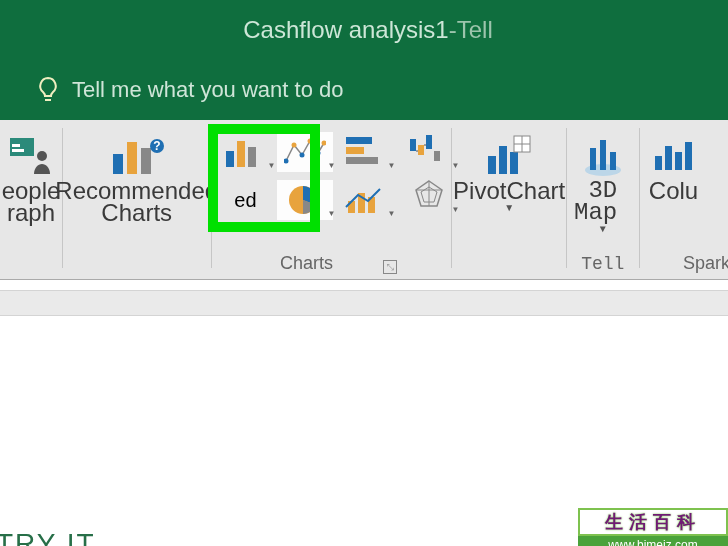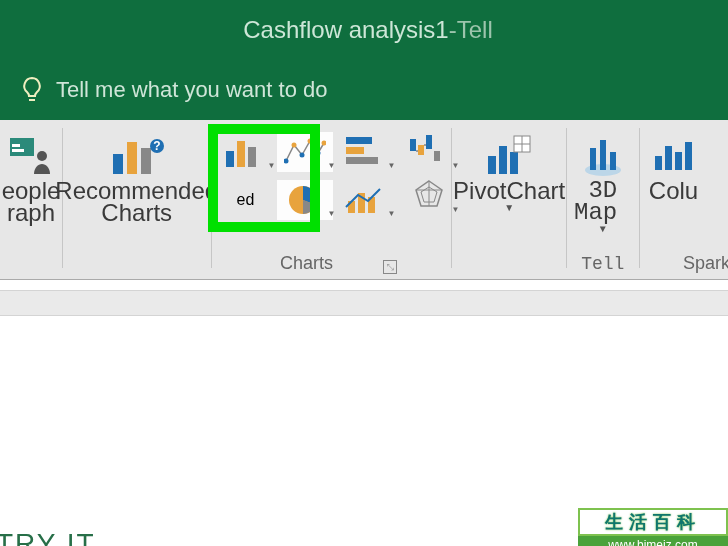--- a/index.html
+++ b/index.html
@@ -21,21 +21,21 @@
     font-size: 24px;
     font-weight: 300;
     padding-left: 8px;
   }
   .titlebar .muted { color: #9cc4ac; }
   .tellme {
     height: 60px;
     background: #0f6e3e;
     display: flex;
     align-items: center;
-    padding-left: 20px;
+    padding-left: 36px;
     color: #cfe5d8;
     font-size: 22px;
   }
   .tellme .bulb {
     color: #f0f0c0;
     margin-right: 12px;
     font-size: 26px;
   }
   .ribbon {
     height: 160px;
@@ -146,21 +146,21 @@
   }
   .watermark {
     position: absolute;
     right: 0;
     bottom: 0;
     width: 150px; height: 48px;
     background: #fff;
   }
   .watermark .top {
     height: 28px; background: #fff;
-    color: #0f766e;
+    color: #701a75;
     font-size: 18px; font-weight: bold;
     display:flex; align-items:center; justify-content:center;
     letter-spacing: 6px;
     text-shadow: 0 0 2px #6bbd3a;
     border: 2px solid #7ec24f;
   }
   .watermark .bot {
     height: 18px;
     background: #4aa23a;
     color: #fff; font-size: 12px;
@@ -253,21 +253,21 @@
       <div class="mini">
         <svg width="42" height="34" viewBox="0 0 42 34">
           <rect x="2" y="2" width="26" height="7" fill="#1f6fb3"></rect>
           <rect x="2" y="12" width="18" height="7" fill="#e8a33d"></rect>
           <rect x="2" y="22" width="32" height="7" fill="#888"></rect>
         </svg>
         <span class="dd">▼</span>
       </div>
 
       <div class="mini">
-        <span class="btn-label" style="font-size:16px;margin:0">ed</span>
+        <span class="btn-label" style="font-size:20px;margin:0">ed</span>
       </div>
 
       <div class="mini" style="background:#fdfdfd">
         <svg width="38" height="34" viewBox="0 0 38 34">
           <circle cx="17" cy="17" r="14" fill="#e8a33d"></circle>
           <path d="M17 17 L17 3 A14 14 0 0 1 30 22 Z" fill="#1f6fb3"></path>
           <path d="M17 17 L30 22 A14 14 0 0 1 17 31 Z" fill="#888"></path>
         </svg>
         <span class="dd">▼</span>
       </div>

